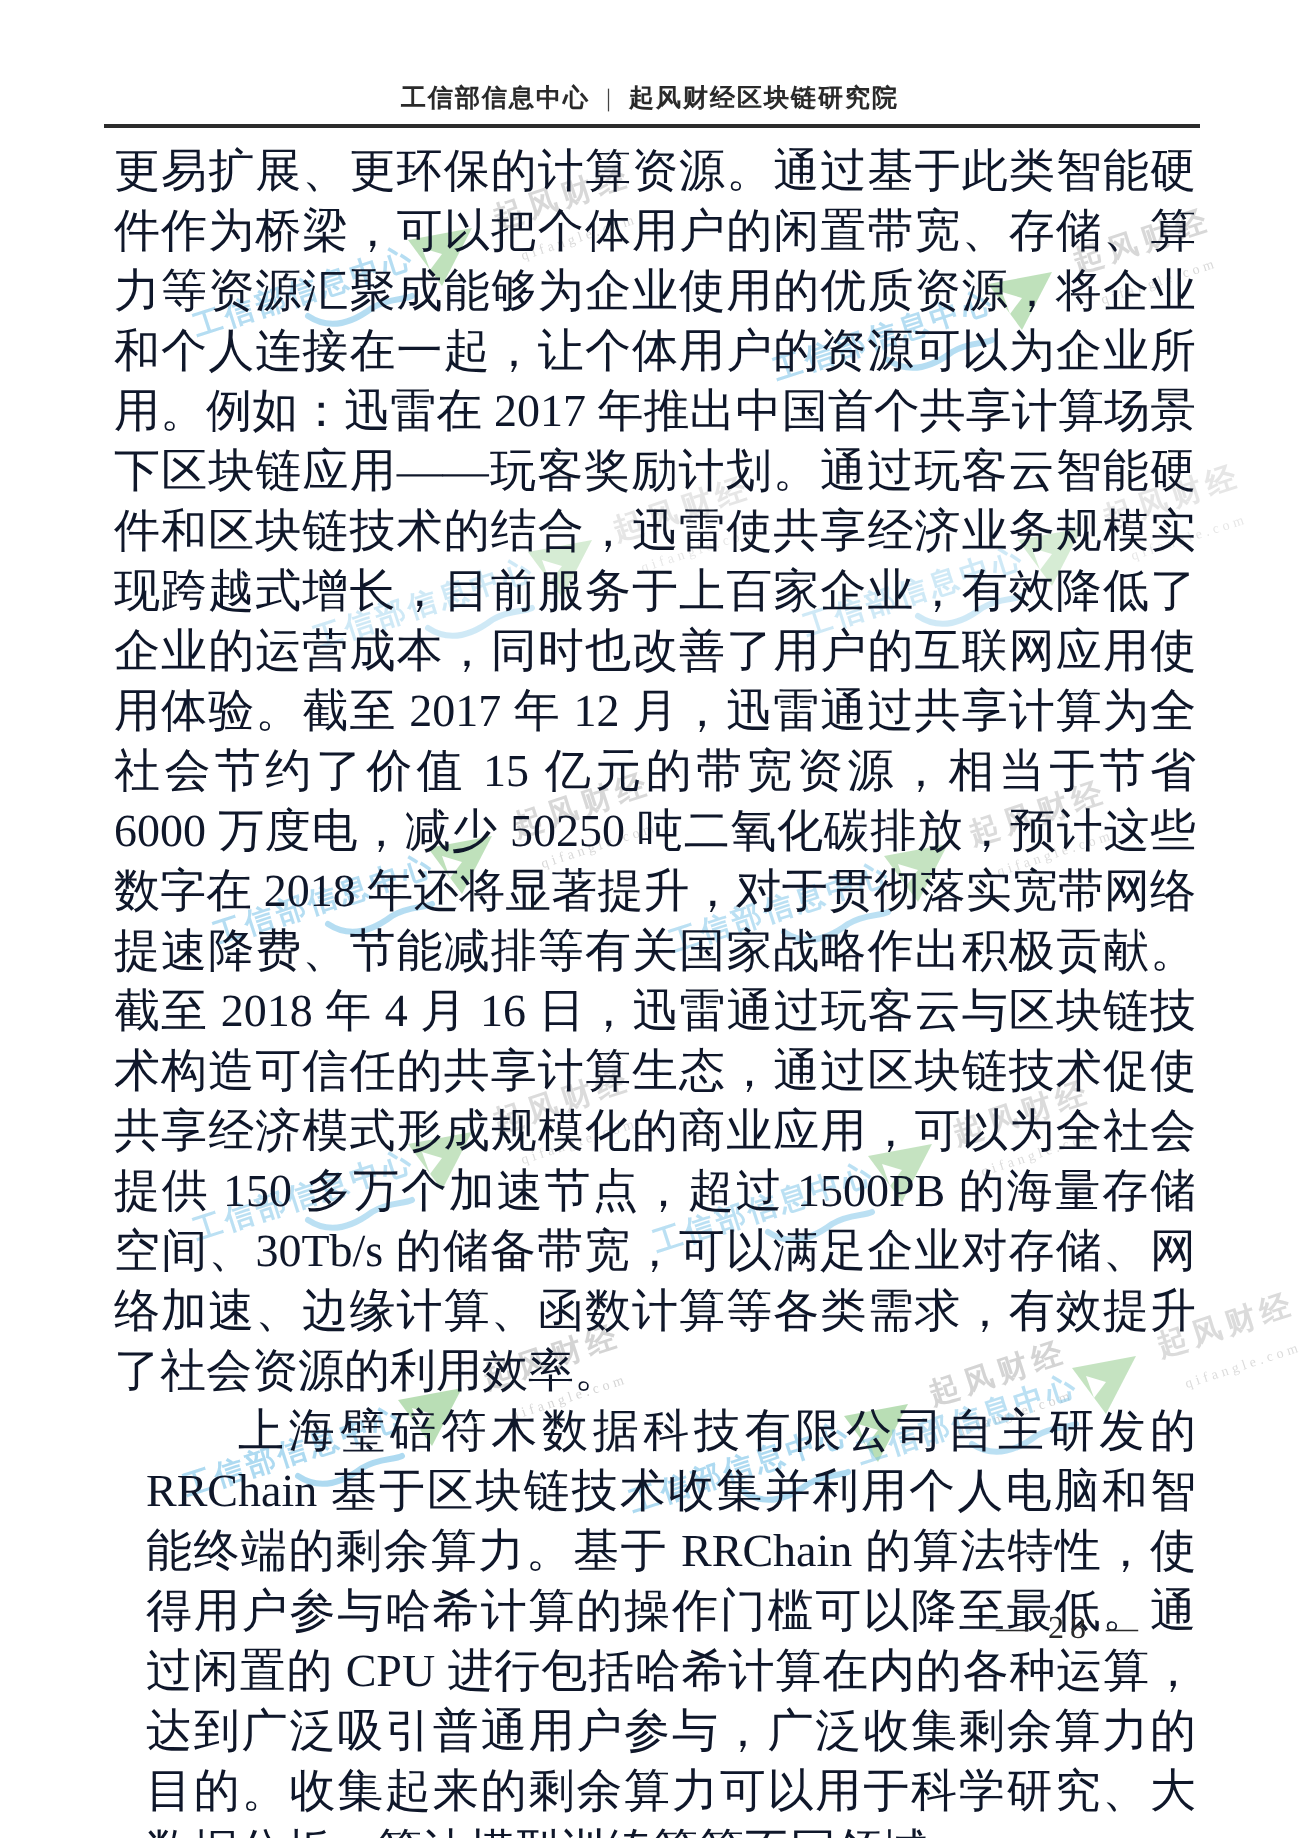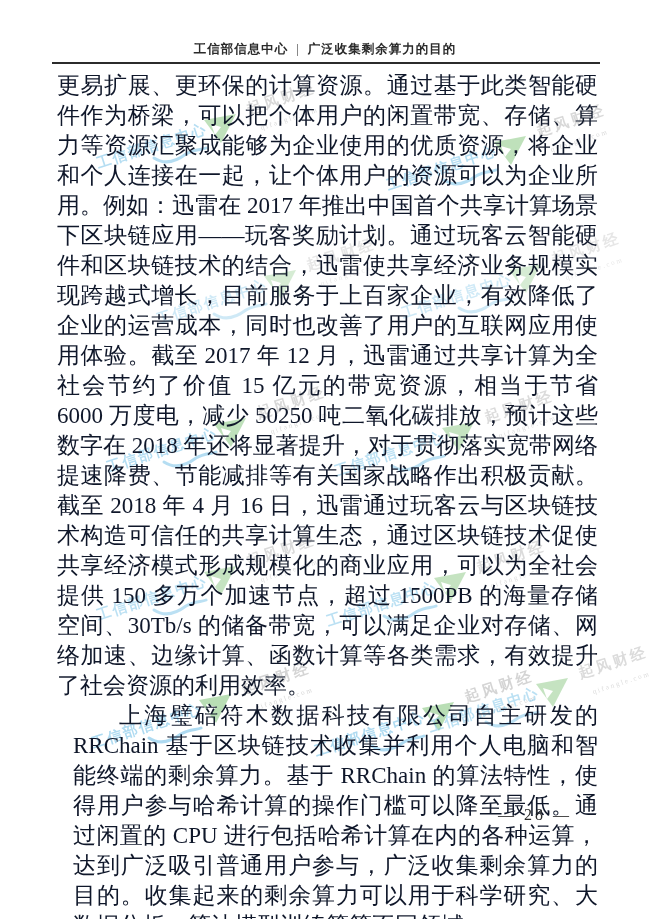--- a/index.html
+++ b/index.html
@@ -236,21 +236,21 @@
     <span class="wm-swoosh" style="color: rgb(121, 195, 232);">
       <svg width="56" height="18" viewBox="0 0 56 18">
         <path d="M2 12 C14 20, 26 14, 34 8 C42 3, 50 4, 54 2" stroke="currentColor" stroke-width="3" fill="none" stroke-linecap="round"></path>
       </svg>
     </span>
     <span class="wm-blue" style="color: rgb(121, 195, 232);">工信部信息中心</span>
   </div>
     </div>
 
   <div class="header-text">
-    <span>工信部信息中心</span><span class="sep">|</span><span>广泛收集剩余算力的目的</span>
+    <span>工信部信息中心</span><span class="sep">|</span><span>起风财经区块链研究院</span>
   </div>
   <div class="header-rule"></div>
 
   <main class="body-text" id="body-text">
       <p class="">更易扩展、更环保的计算资源。通过基于此类智能硬件作为桥梁，可以把个体用户的闲置带宽、存储、算力等资源汇聚成能够为企业使用的优质资源，将企业和个人连接在一起，让个体用户的资源可以为企业所用。例如：迅雷在 2017 年推出中国首个共享计算场景下区块链应用——玩客奖励计划。通过玩客云智能硬件和区块链技术的结合，迅雷使共享经济业务规模实现跨越式增长，目前服务于上百家企业，有效降低了企业的运营成本，同时也改善了用户的互联网应用使用体验。截至 2017 年 12 月，迅雷通过共享计算为全社会节约了价值 15 亿元的带宽资源，相当于节省 6000 万度电，减少 50250 吨二氧化碳排放，预计这些数字在 2018 年还将显著提升，对于贯彻落实宽带网络提速降费、节能减排等有关国家战略作出积极贡献。截至 2018 年 4 月 16 日，迅雷通过玩客云与区块链技术构造可信任的共享计算生态，通过区块链技术促使共享经济模式形成规模化的商业应用，可以为全社会提供 150 多万个加速节点，超过 1500PB 的海量存储空间、30Tb/s 的储备带宽，可以满足企业对存储、网络加速、边缘计算、函数计算等各类需求，有效提升了社会资源的利用效率。</p>
       <p class="indent">上海璧碚符木数据科技有限公司自主研发的 RRChain 基于区块链技术收集并利用个人电脑和智能终端的剩余算力。基于 RRChain 的算法特性，使得用户参与哈希计算的操作门槛可以降至最低。通过闲置的 CPU 进行包括哈希计算在内的各种运算，达到广泛吸引普通用户参与，广泛收集剩余算力的目的。收集起来的剩余算力可以用于科学研究、大数据分析、算法模型训练等等不同领域。</p>
     </main>
 
   <div class="page-number">— 28 —</div>
 

